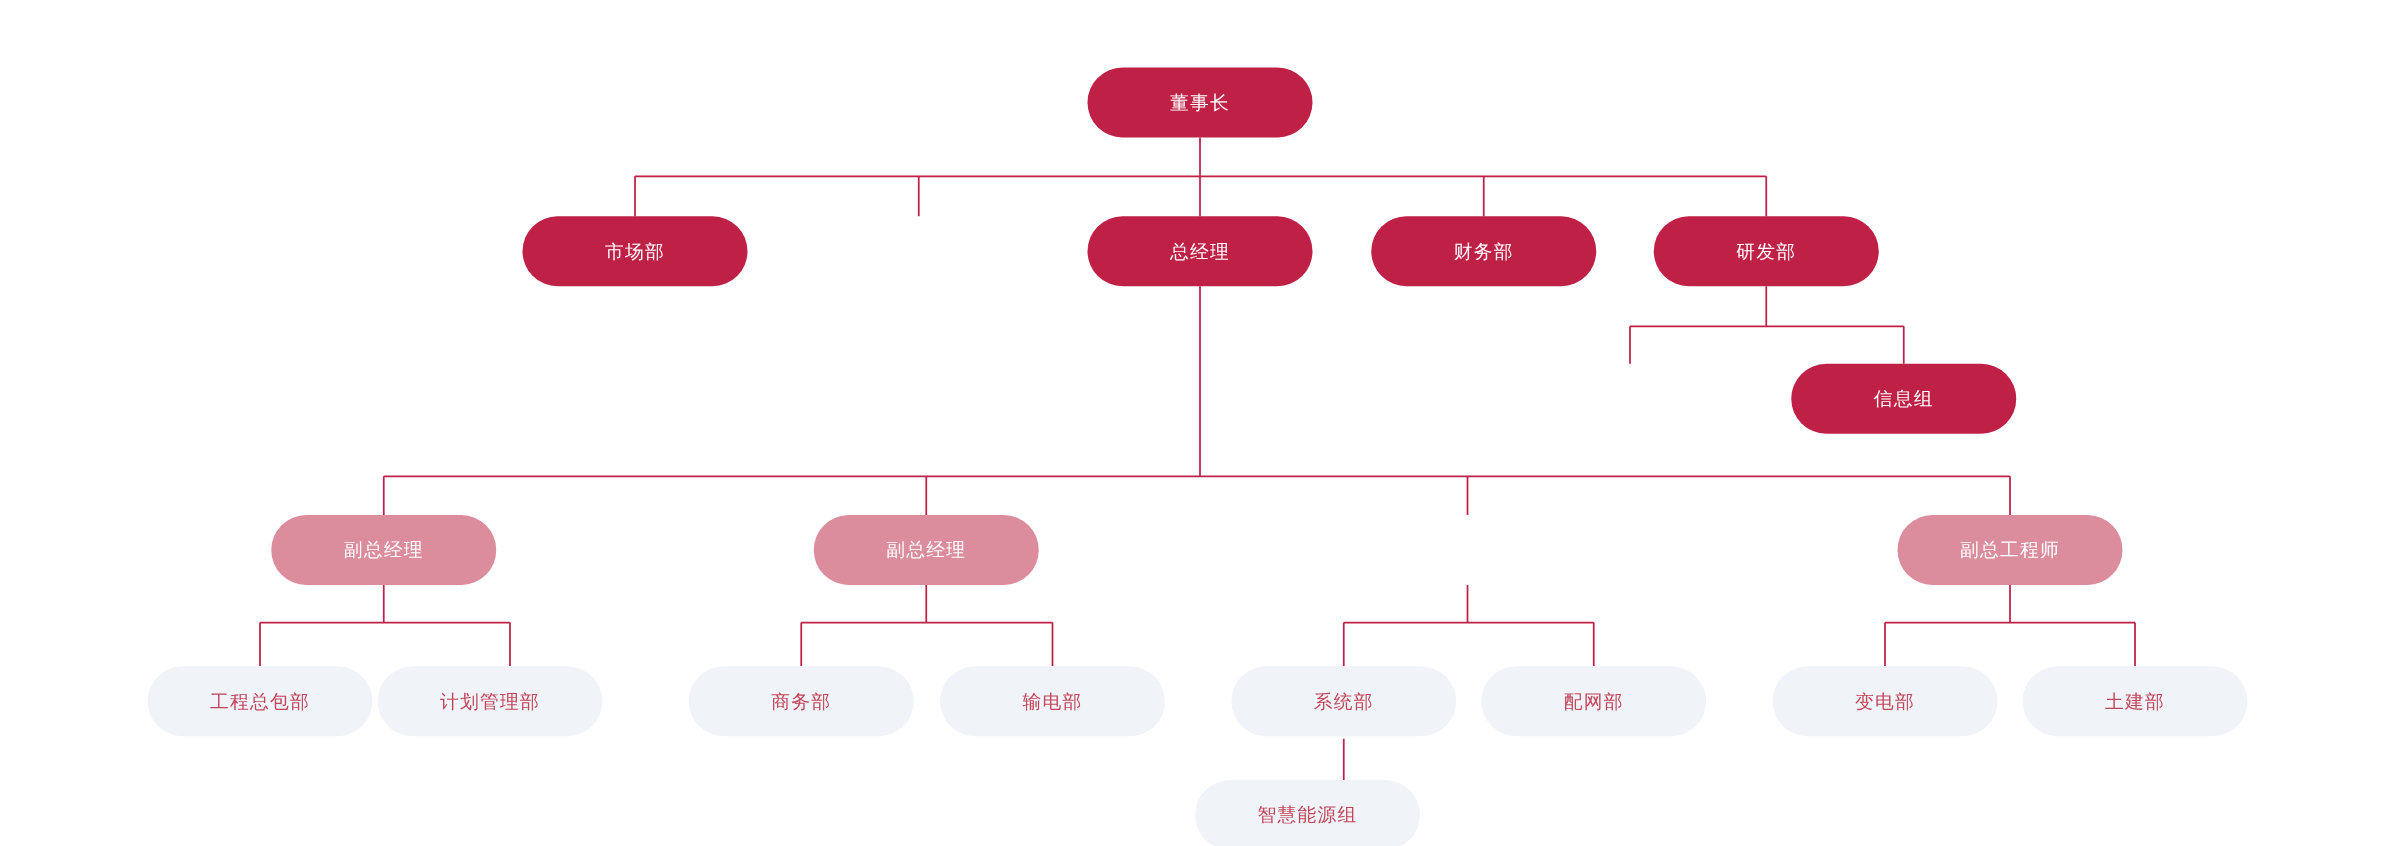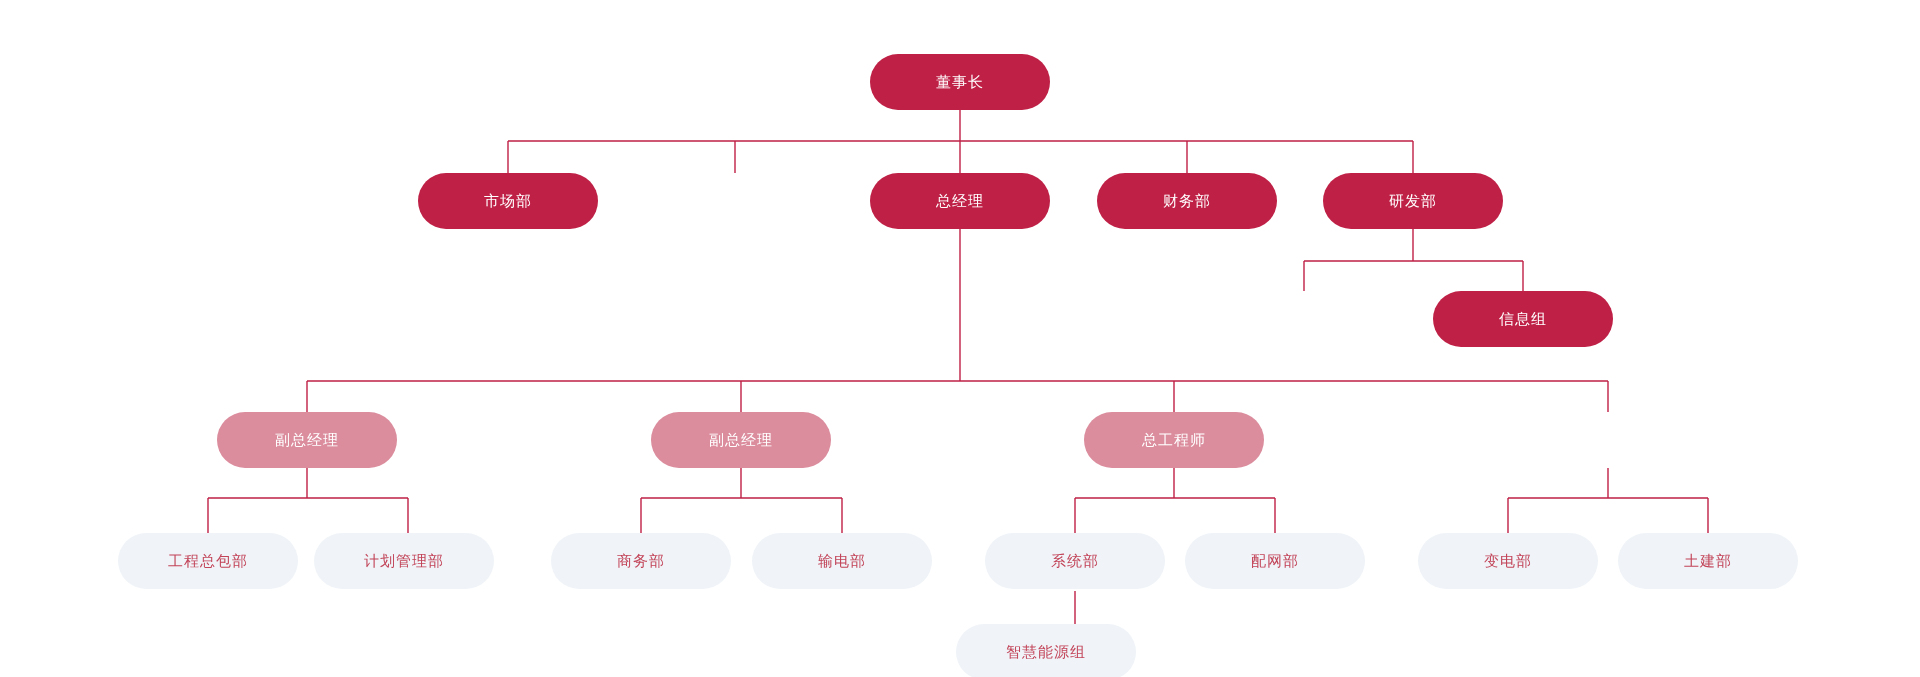--- a/index.html
+++ b/index.html
@@ -83,24 +83,24 @@
 
   <div class="node lv-red" style="left:418px; top:145px">市场部</div>
   <div class="node lv-red" style="left:870px; top:145px">总经理</div>
   <div class="node lv-red" style="left:1097px; top:145px">财务部</div>
   <div class="node lv-red" style="left:1323px; top:145px">研发部</div>
 
   <div class="node lv-red" style="left:1433px; top:263px">信息组</div>
 
   <div class="node lv-pink" style="left:217px; top:384px">副总经理</div>
   <div class="node lv-pink" style="left:651px; top:384px">副总经理</div>
-  <div class="node lv-pink" style="left:1084px; top:384px">总工程师</div>
+  <div class="node lv-pink" style="left:1518px; top:384px">副总工程师</div>
 
   <div class="node lv-light" style="left:118px; top:505px">工程总包部</div>
-  <div class="node lv-light" style="left:314px; top:505px">计划管理部</div>
+  <div class="node lv-light" style="left:302px; top:505px">计划管理部</div>
   <div class="node lv-light" style="left:551px; top:505px">商务部</div>
   <div class="node lv-light" style="left:752px; top:505px">输电部</div>
   <div class="node lv-light" style="left:985px; top:505px">系统部</div>
   <div class="node lv-light" style="left:1185px; top:505px">配网部</div>
   <div class="node lv-light" style="left:1418px; top:505px">变电部</div>
   <div class="node lv-light" style="left:1618px; top:505px">土建部</div>
 
   <div class="node lv-light" style="left:956px; top:596px">智慧能源组</div>
 
 </div>

